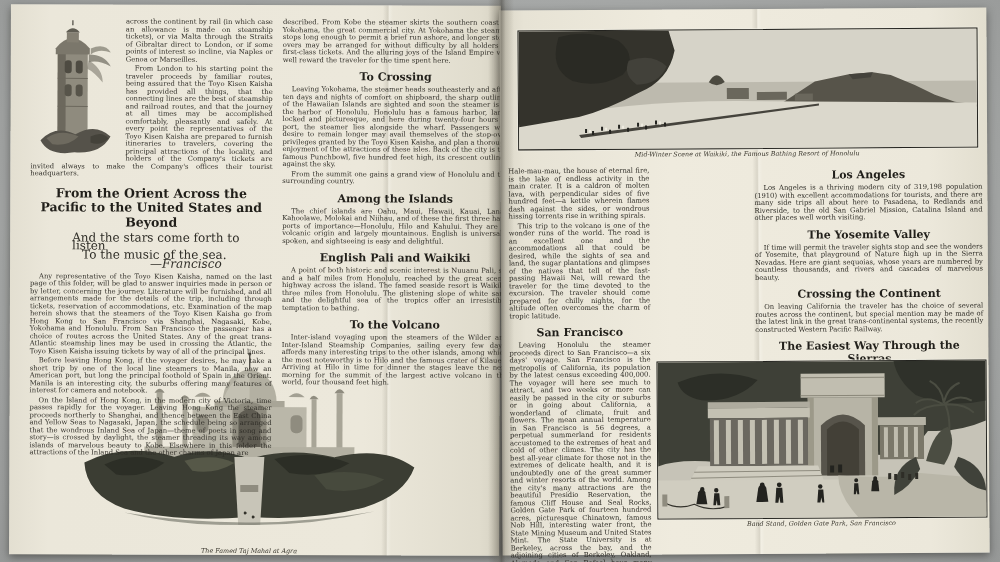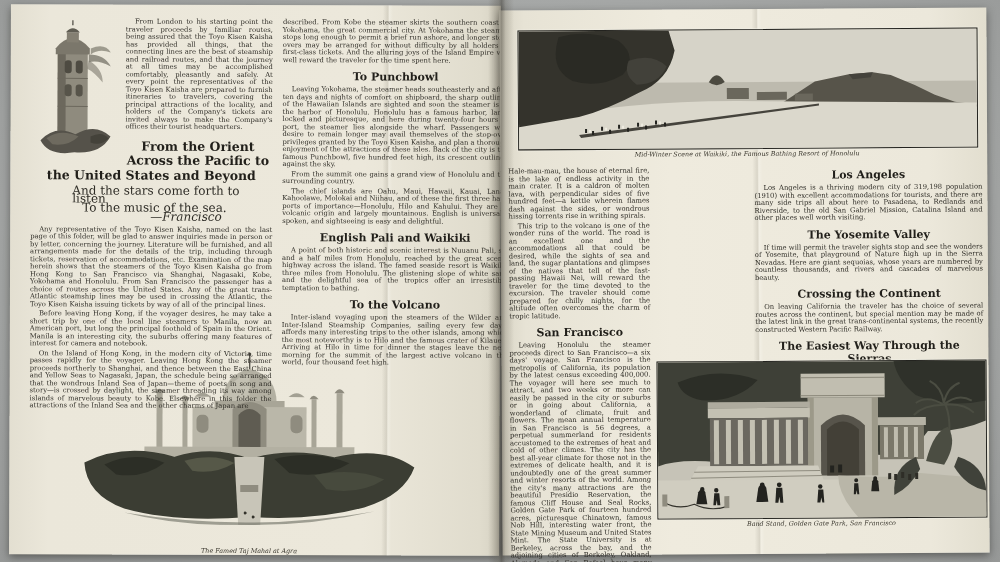--- a/index.html
+++ b/index.html
@@ -64,38 +64,40 @@
             <rect x="34" y="66" width="7" height="12" rx="3" fill="#57544a"></rect>
             <rect x="45" y="66" width="7" height="12" rx="3" fill="#57544a"></rect>
             <line x1="27" y1="60" x2="57" y2="60" stroke="#6c685d" stroke-width="1"></line>
             <line x1="27" y1="88" x2="57" y2="88" stroke="#6c685d" stroke-width="1"></line>
             <path d="M10,122 Q25,106 45,116 Q65,104 80,118 Q70,136 44,134 Q18,138 10,122 Z" fill="#55524a"></path>
             <path d="M16,120 Q30,110 48,118 Q38,128 22,126 Z" fill="#6e6a5f"></path>
             <path d="M60,118 q12,-6 18,2 q-8,8 -18,4 Z" fill="#44423a"></path>
           </g>
         </svg>
       </div>
+      <p class="noindent">across the continent by rail (in which case an allowance is made on steamship tickets), or via Malta through the Straits of Gibraltar direct to London, or if some points of interest so incline, via Naples or Genoa or Marseilles.</p>
       <p>From London to his starting point the traveler proceeds by familiar routes, being assured that the Toyo Kisen Kaisha has provided all things, that the connecting lines are the best of steamship and railroad routes, and that the journey at all times may be accomplished comfortably, pleasantly and safely. At every point the representatives of the Toyo Kisen Kaisha are prepared to furnish itineraries to travelers, covering the principal attractions of the locality, and holders of the Company's tickets are invited always to make the Company's offices their tourist headquarters.</p>
     </div>
     <h2 class="main-heading">From the Orient Across the Pacific to the United States and Beyond</h2>
     <div class="epigraph">
       <div>And the stars come forth to listen</div>
       <div class="l2">To the music of the sea.</div>
       <div class="attr">—Francisco</div>
     </div>
     <p>Any representative of the Toyo Kisen Kaisha, named on the last page of this folder, will be glad to answer inquiries made in person or by letter, concerning the journey. Literature will be furnished, and all arrangements made for the details of the trip, including through tickets, reservation of accommodations, etc. Examination of the map herein shows that the steamers of the Toyo Kisen Kaisha go from Hong Kong to San Francisco via Shanghai, Nagasaki, Kobe, Yokohama and Honolulu. From San Francisco the passenger has a choice of routes across the United States. Any of the great trans-Atlantic steamship lines may be used in crossing the Atlantic, the Toyo Kisen Kaisha issuing tickets by way of all of the principal lines.</p>
     <p>Before leaving Hong Kong, if the voyager desires, he may take a short trip by one of the local line steamers to Manila, now an American port, but long the principal foothold of Spain in the Orient. Manila is an interesting city, the suburbs offering many features of interest for camera and notebook.</p>
     <p>On the Island of Hong Kong, in the modern city of Victoria, time passes rapidly for the voyager. Leaving Hong Kong the steamer proceeds northerly to Shanghai, and thence between the East China and Yellow Seas to Nagasaki, Japan, the schedule being so arranged that the wondrous Inland Sea of Japan—theme of poets in song and story—is crossed by daylight, the steamer threading its way among islands of marvelous beauty to Kobe. Elsewhere in this folder the attractions of the Inland Sea and the other charms of Japan are</p>
   </div>
 
   <div class="col" style="left:272px;top:14px;width:226px;">
     <p class="noindent">described. From Kobe the steamer skirts the southern coast to Yokohama, the great commercial city. At Yokohama the steamer stops long enough to permit a brief run ashore, and longer stop-overs may be arranged for without difficulty by all holders of first-class tickets. And the alluring joys of the Island Empire will well reward the traveler for the time spent here.</p>
-    <h3>To Punchbowl</h3>
+    <h3>To Crossing</h3>
     <p>Leaving Yokohama, the steamer heads southeasterly and after ten days and nights of comfort on shipboard, the sharp outlines of the Hawaiian Islands are sighted and soon the steamer is in the harbor of Honolulu. Honolulu has a famous harbor, land-locked and picturesque, and here during twenty-four hours in port, the steamer lies alongside the wharf. Passengers who desire to remain longer may avail themselves of the stop-over privileges granted by the Toyo Kisen Kaisha, and plan a thorough enjoyment of the attractions of these isles. Back of the city is the famous Punchbowl, five hundred feet high, its crescent outlined against the sky.</p>
     <p>From the summit one gains a grand view of Honolulu and the surrounding country.</p>
+    <h3>Among the Islands</h3>
     <p>The chief islands are Oahu, Maui, Hawaii, Kauai, Lanai, Kahoolawe, Molokai and Niihau, and of these the first three have ports of importance—Honolulu, Hilo and Kahului. They are of volcanic origin and largely mountainous. English is universally spoken, and sightseeing is easy and delightful.</p>
     <h3>English Pali and Waikiki</h3>
     <p>A point of both historic and scenic interest is Nuuanu Pali, six and a half miles from Honolulu, reached by the great scenic highway across the island. The famed seaside resort is Waikiki, three miles from Honolulu. The glistening slope of white sand and the delightful sea of the tropics offer an irresistible temptation to bathing.</p>
     <h3>To the Volcano</h3>
     <p>Inter-island voyaging upon the steamers of the Wilder and Inter-Island Steamship Companies, sailing every few days, affords many interesting trips to the other islands, among which the most noteworthy is to Hilo and the famous crater of Kilauea. Arriving at Hilo in time for dinner the stages leave the next morning for the summit of the largest active volcano in the world, four thousand feet high.</p>
   </div>
 
   <div class="illus" style="left:55px;top:340px;width:370px;height:180px;">
     <svg width="370" height="180" viewBox="0 0 370 180">
       <g>

